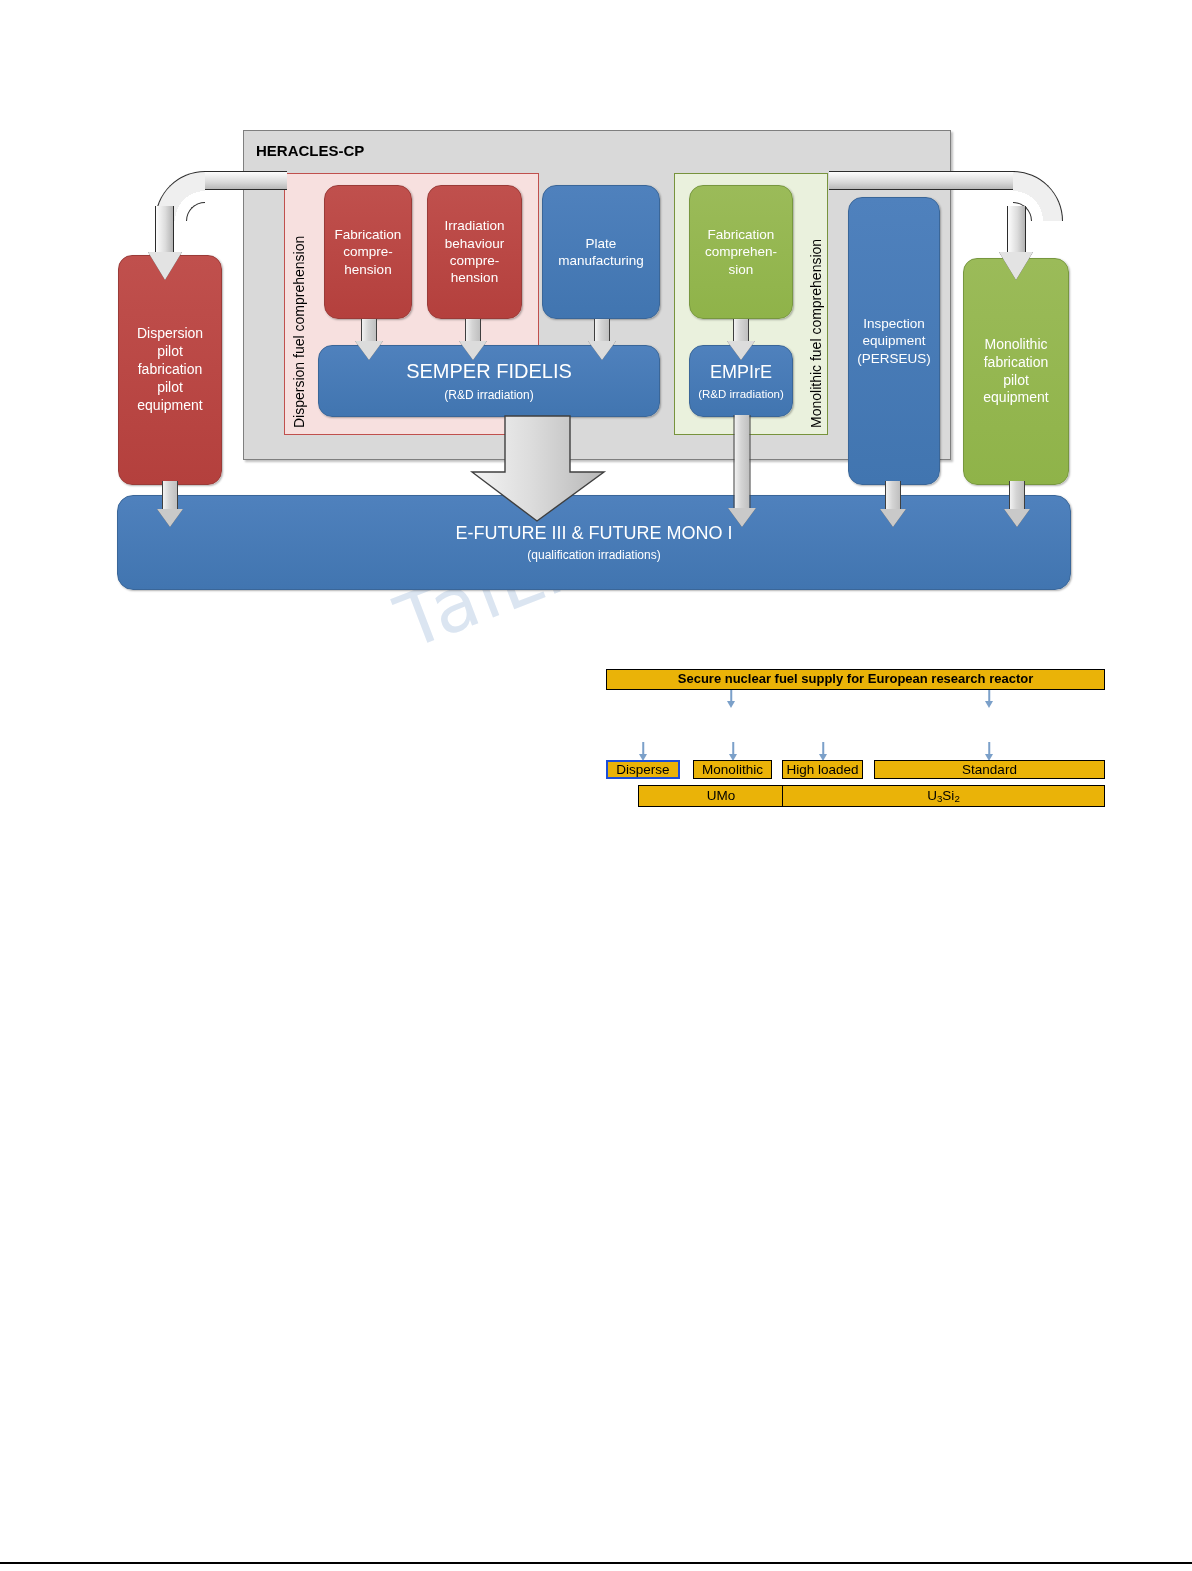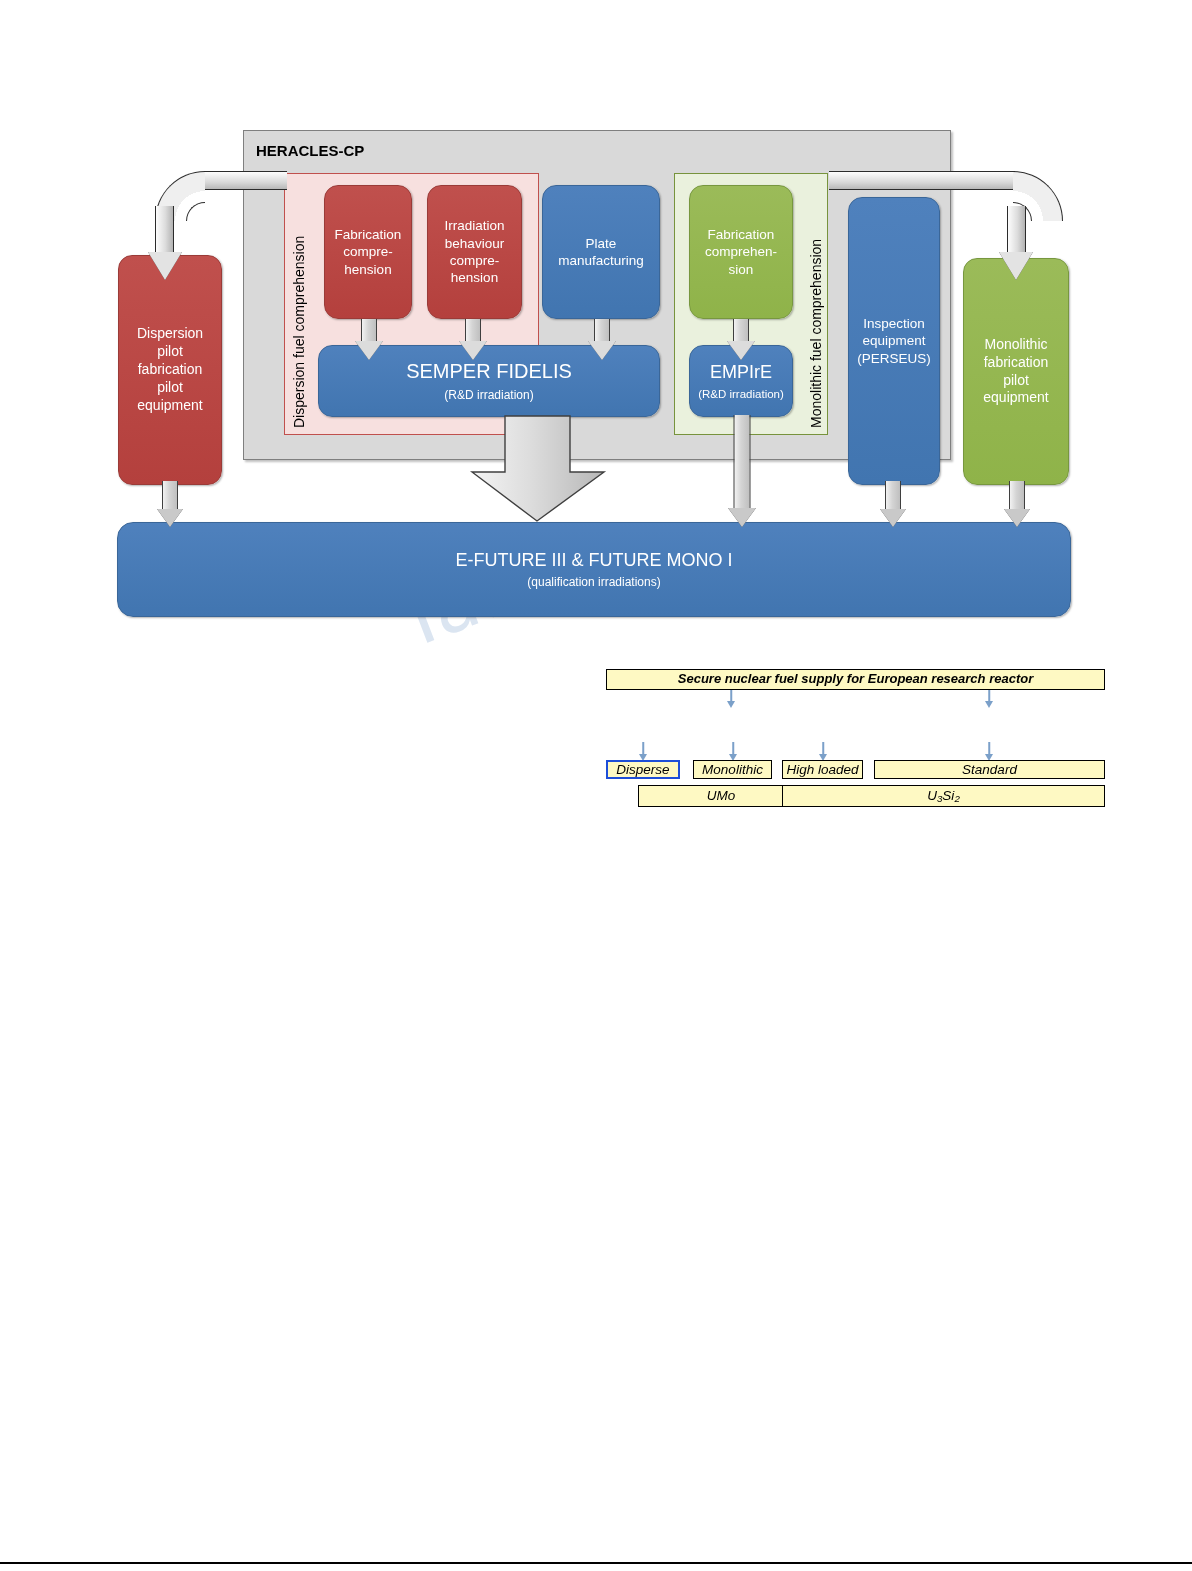--- a/index.html
+++ b/index.html
@@ -151,31 +151,30 @@
   .pipe .phead { position: absolute; width: 0; height: 0; }
 
   
   .bigarrow { position: absolute; z-index: 7; }
 
   
   .fbox {
     position: absolute;
     box-sizing: border-box;
     border: 1px solid #000000;
-    background: #fef9c3;
+    background: #eab308;
     display: flex;
     align-items: center;
     justify-content: center;
     flex-direction: column;
     text-align: center;
     font-size: 13.5px;
     color: #000;
     line-height: 1.45;
     z-index: 4;
-    font-style: italic;
   }
   .fbox.bold { font-weight: bold; font-size: 13px; }
   .fbox.thick { border: 2px solid #1d4ed8; }
   .farrow {
     position: absolute;
     z-index: 4;
   }
   .farrow .fline {
     position: absolute;
     left: 50%;
@@ -392,21 +391,21 @@
         <linearGradient id="bag" x1="0" y1="0" x2="1" y2="0">
           <stop offset="0%" stop-color="#f4f4f4"></stop>
           <stop offset="45%" stop-color="#dcdcdc"></stop>
           <stop offset="100%" stop-color="#b7b7b7"></stop>
         </linearGradient>
       </defs>
       <polygon points="35,2 100,2 100,58 134,58 67,107 2,58 35,58" fill="url(#bag)" stroke="#3f3f3f" stroke-width="1.4"></polygon>
     </svg>
   </div>
 
-  <div class="node blue" style="left:117px; top:495px; width:954px; height:95px; font-size:18px; border-radius:16px;margin-top:27px;">
+  <div class="node blue" style="left:117px; top:495px; width:954px; height:95px; font-size:18px; border-radius:16px;">
     <div class="inner">
       <span>E-FUTURE III &amp; FUTURE MONO I</span>
       <span class="sub" style="font-size:12px;">(qualification irradiations)</span>
     </div>
   </div>
 
   <div class="fbox bold" style="left:606px; top:669px; width:499px; height:21px;">
     <span>Secure nuclear fuel supply for European research reactor</span>
   </div>
 

